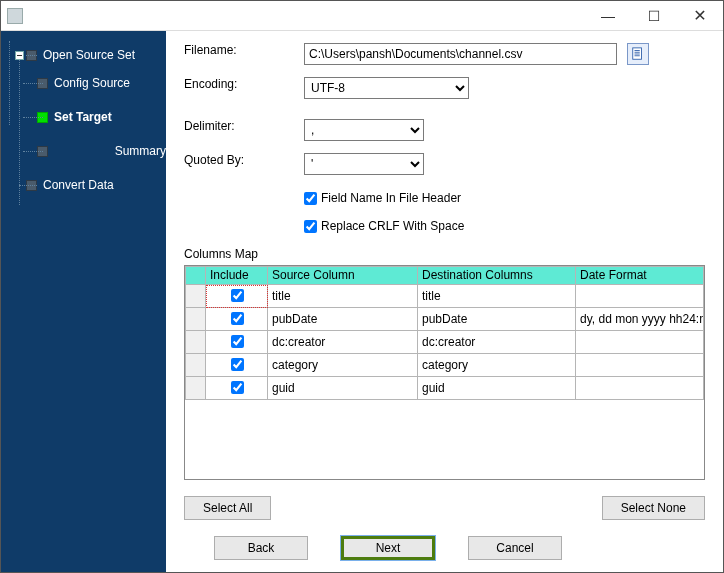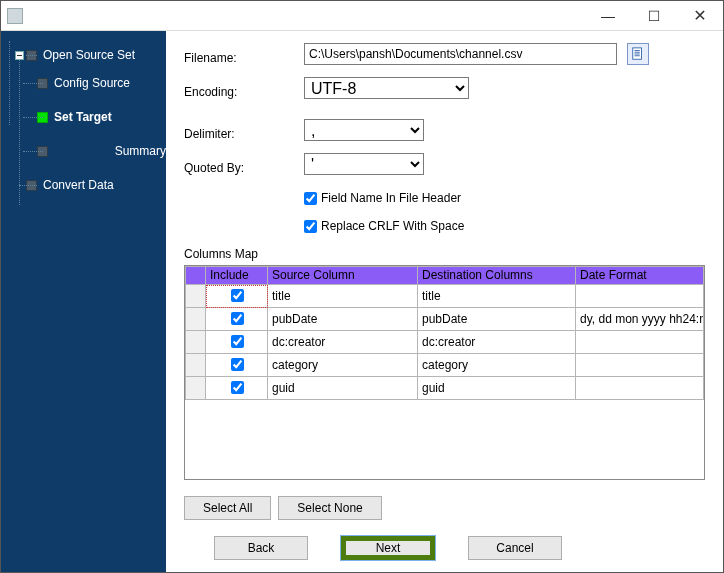--- a/index.html
+++ b/index.html
@@ -19,52 +19,52 @@
   .collapse { width:9px; height:9px; border:1px solid #7aa; background:#fff; margin-right:2px; position:relative; }
   .collapse::before { content:""; position:absolute; top:3px; left:1px; width:5px; height:1px; background:#333; }
   .line-h { position:absolute; height:0; border-top:1px dotted #5e819e; }
   .line-v { position:absolute; width:0; border-left:1px dotted #5e819e; }
   .node-sq { width:11px; height:11px; background:#4a5b6b; border:1px solid #2d3945; margin-right:6px; }
   .node-sq.active { background:#00e000; border:1px solid #0a0; }
   .tree-label { color:#fff; }
   .tree-label.active { font-weight:bold; }
 
   .main { flex:1; padding:12px 18px 12px 18px; display:flex; flex-direction:column; min-width:0; }
-  .form-row { display:flex; align-items:flex-end; margin-bottom:12px; }
+  .form-row { display:flex; align-items:flex-start; margin-bottom:12px; }
   .form-label { width:120px; }
   .txt { height:22px; padding:1px 4px; border:1px solid #7a7a7a; font-family:inherit; font-size:12px; }
   .txt.filename { width:313px; }
-  .combo { height:22px; width:165px; border:1px solid #7a7a7a; font-family:inherit; font-size:16px; background:#fff; padding:1px 2px; }
+  .combo { height:22px; width:165px; border:1px solid #7a7a7a; font-family:inherit; font-size:12px; background:#fff; padding:1px 2px; }
   .combo.small { width:120px; }
   .icon-btn { width:22px; height:22px; border:1px solid #7a97c8; background:#e6eefb; margin-left:10px; display:flex; align-items:center; justify-content:center; }
   .icon-btn svg { width:14px; height:14px; }
   .chk-row { display:flex; align-items:flex-end; margin:4px 0 10px 120px; gap:4px; }
   .chk { margin:0; }
   .section-label { margin:4px 0 4px 0; }
 
   .grid-wrap { border:1px solid #888; height:220px; display:flex; flex-direction:column; }
   .grid-scroll { flex:1; overflow:hidden; }
   table.grid { border-collapse:collapse; width:100%; table-layout:fixed; }
   table.grid th, table.grid td { border:1px solid #b5b5b5; padding:1px 4px; text-align:left; font-weight:normal; height:17px; line-height:15px; overflow:hidden; white-space:nowrap; }
-  table.grid th { background:#8b5cf6; }
+  table.grid th { background:#5eead4; }
   .col-rh { width:20px; }
   .col-inc { width:62px; text-align:center; }
   .col-src { width:150px; }
   .col-dst { width:158px; }
   .col-fmt { width:auto; }
   table.grid td.rh { background:#f0f0f0; }
   table.grid td.inc { text-align:center; }
   table.grid td.inc.sel { outline:1px dotted #d33; outline-offset:-1px; }
   .cell-chk { pointer-events:none; }
 
-  .sel-btns { display:flex; gap:7px; margin-top:16px; }
+  .sel-btns { display:flex; gap:20px; margin-top:16px;justify-content:space-between; }
   .btn { height:24px; padding:0 18px; background:#e8e8e8; border:1px solid #adadad; font-family:inherit; font-size:12px; cursor:default; }
   .nav-btns { display:flex; gap:33px; margin-top:16px; justify-content:flex-start; padding-left:30px; }
   .btn.wide { width:94px; padding:0; }
-  .btn.primary { border:5px solid #4d7c0f; outline:1px solid #7ab0eb; outline-offset:0; }
+  .btn.primary { border:3px solid #4d7c0f; outline:1px solid #7ab0eb; outline-offset:0; }
 </style>
 </head>
 <body>
 
 <div class="window">
 
   <div class="titlebar">
     <div class="titlebar-left">
       <div class="app-icon"></div>
     </div>

